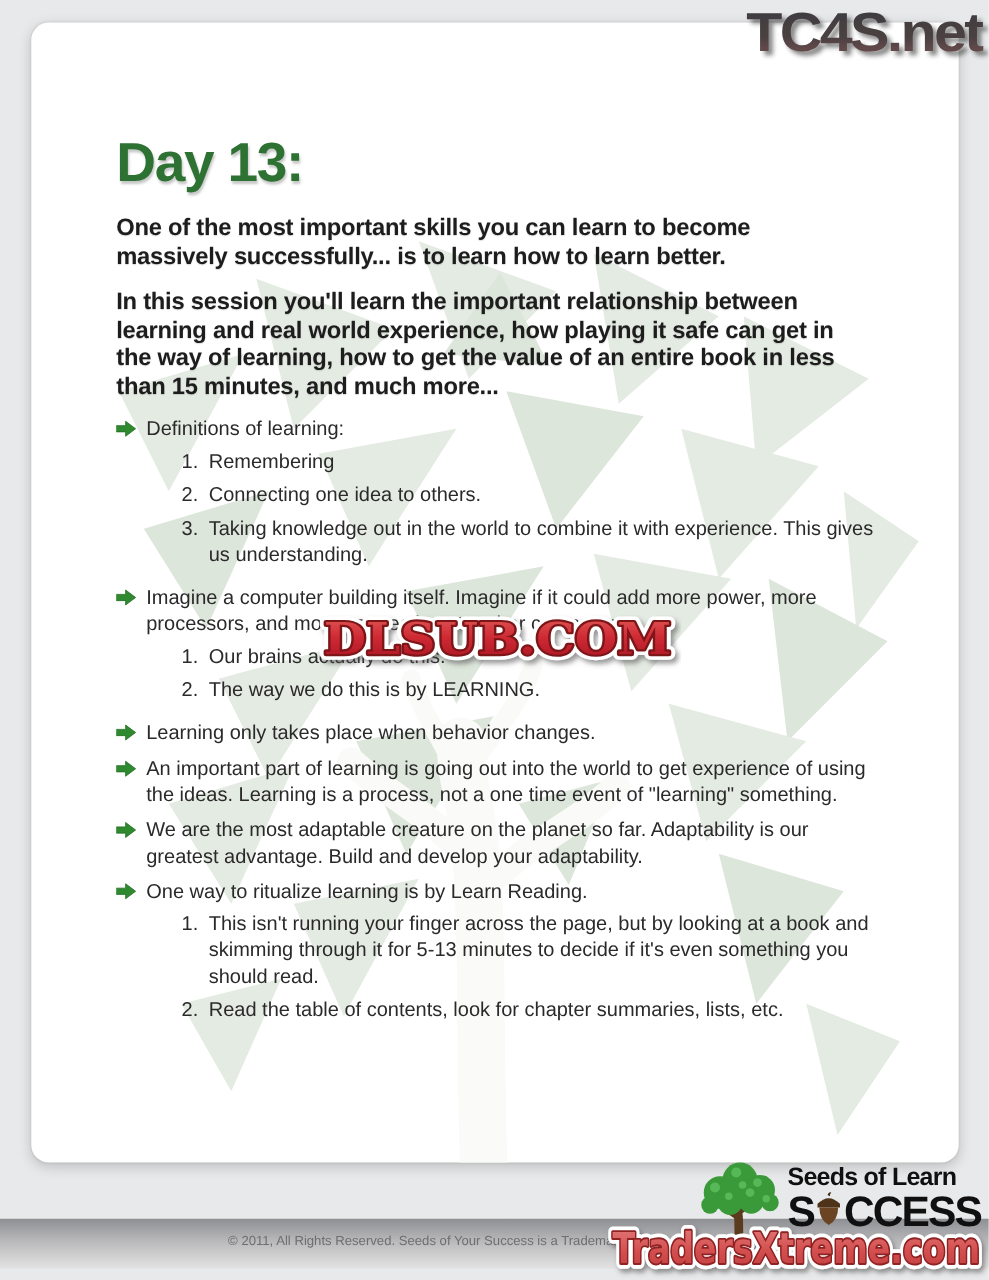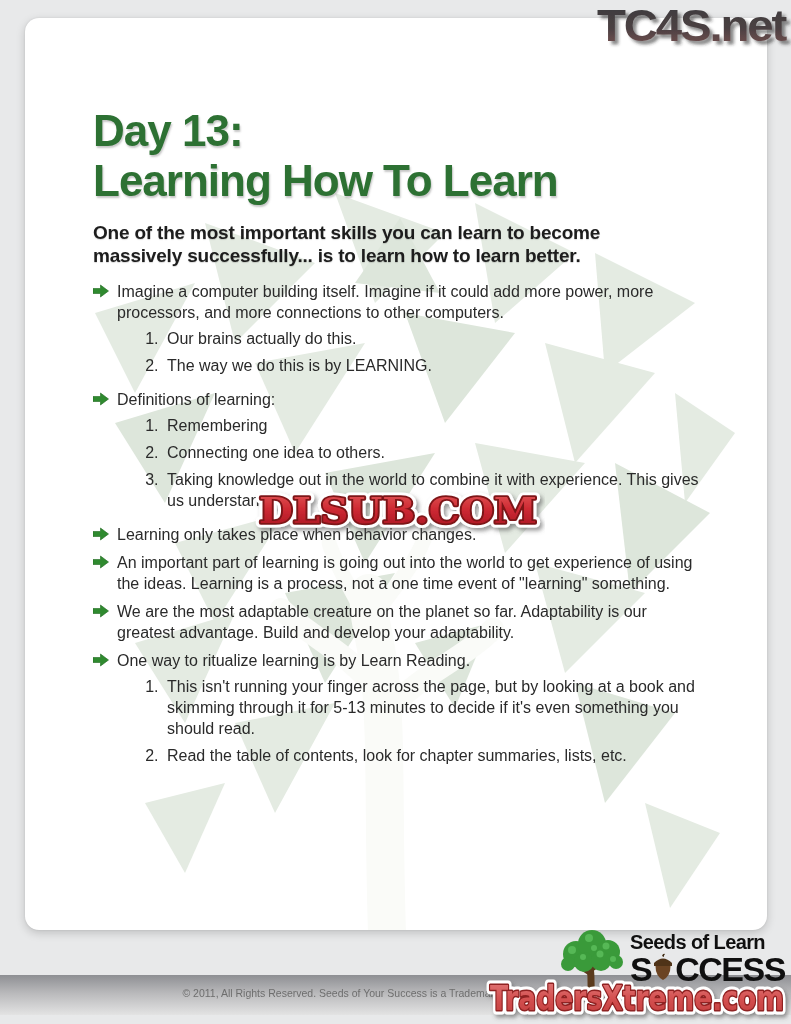--- a/index.html
+++ b/index.html
@@ -105,56 +105,59 @@
       <path d="M324,530 C292,488 258,476 226,446" stroke-width="22"></path>
       <path d="M328,552 C366,510 406,498 438,466" stroke-width="22"></path>
       <path d="M318,472 C302,432 284,412 274,380" stroke-width="15"></path>
       <path d="M320,452 C342,420 362,400 372,368" stroke-width="15"></path>
     </g>
   </svg>
 
   <div class="content">
     <h1 class="title">
       <span style="display:block">Day 13:</span>
-      <span style="display:block">Learning How To Learn</span>
     </h1>
 
     <p class="intro">One of the most important skills you can learn to become
 massively successfully... is to learn how to learn better.</p>
+    <p class="intro last">In this session you'll learn the important relationship between
+learning and real world experience, how playing it safe can get in
+the way of learning, how to get the value of an entire book in less
+than 15 minutes, and much more...</p>
 
     <div class="bullets" id="bullet-list">
-  <div class="bullet-item">
-    <span class="arrow-cell">
-      <svg width="16" height="14" viewBox="0 0 16 14" aria-hidden="true">
-        <path d="M0,4.5 L7.5,4.5 L7.5,1 L15.5,7 L7.5,13 L7.5,9.5 L0,9.5 Z" fill="#2f8a2f" stroke="#1e681e" stroke-width="0.6"></path>
-      </svg>
-    </span>
-    <div class="bullet-body">
-      <div class="bullet-text">Imagine a computer building itself. Imagine if it could add more power, more
-processors, and more connections to other computers.</div>
-      <ol class="sub-list">
-              <li>Our brains actually do this.</li>
-              <li>The way we do this is by LEARNING.</li>
-            </ol>
-    </div>
-  </div>
-
   <div class="bullet-item">
     <span class="arrow-cell">
       <svg width="16" height="14" viewBox="0 0 16 14" aria-hidden="true">
         <path d="M0,4.5 L7.5,4.5 L7.5,1 L15.5,7 L7.5,13 L7.5,9.5 L0,9.5 Z" fill="#2f8a2f" stroke="#1e681e" stroke-width="0.6"></path>
       </svg>
     </span>
     <div class="bullet-body">
       <div class="bullet-text">Definitions of learning:</div>
       <ol class="sub-list">
               <li>Remembering</li>
               <li>Connecting one idea to others.</li>
               <li>Taking knowledge out in the world to combine it with experience. This gives
 us understanding.</li>
+            </ol>
+    </div>
+  </div>
+
+  <div class="bullet-item">
+    <span class="arrow-cell">
+      <svg width="16" height="14" viewBox="0 0 16 14" aria-hidden="true">
+        <path d="M0,4.5 L7.5,4.5 L7.5,1 L15.5,7 L7.5,13 L7.5,9.5 L0,9.5 Z" fill="#2f8a2f" stroke="#1e681e" stroke-width="0.6"></path>
+      </svg>
+    </span>
+    <div class="bullet-body">
+      <div class="bullet-text">Imagine a computer building itself. Imagine if it could add more power, more
+processors, and more connections to other computers.</div>
+      <ol class="sub-list">
+              <li>Our brains actually do this.</li>
+              <li>The way we do this is by LEARNING.</li>
             </ol>
     </div>
   </div>
 
   <div class="bullet-item">
     <span class="arrow-cell">
       <svg width="16" height="14" viewBox="0 0 16 14" aria-hidden="true">
         <path d="M0,4.5 L7.5,4.5 L7.5,1 L15.5,7 L7.5,13 L7.5,9.5 L0,9.5 Z" fill="#2f8a2f" stroke="#1e681e" stroke-width="0.6"></path>
       </svg>
     </span>

